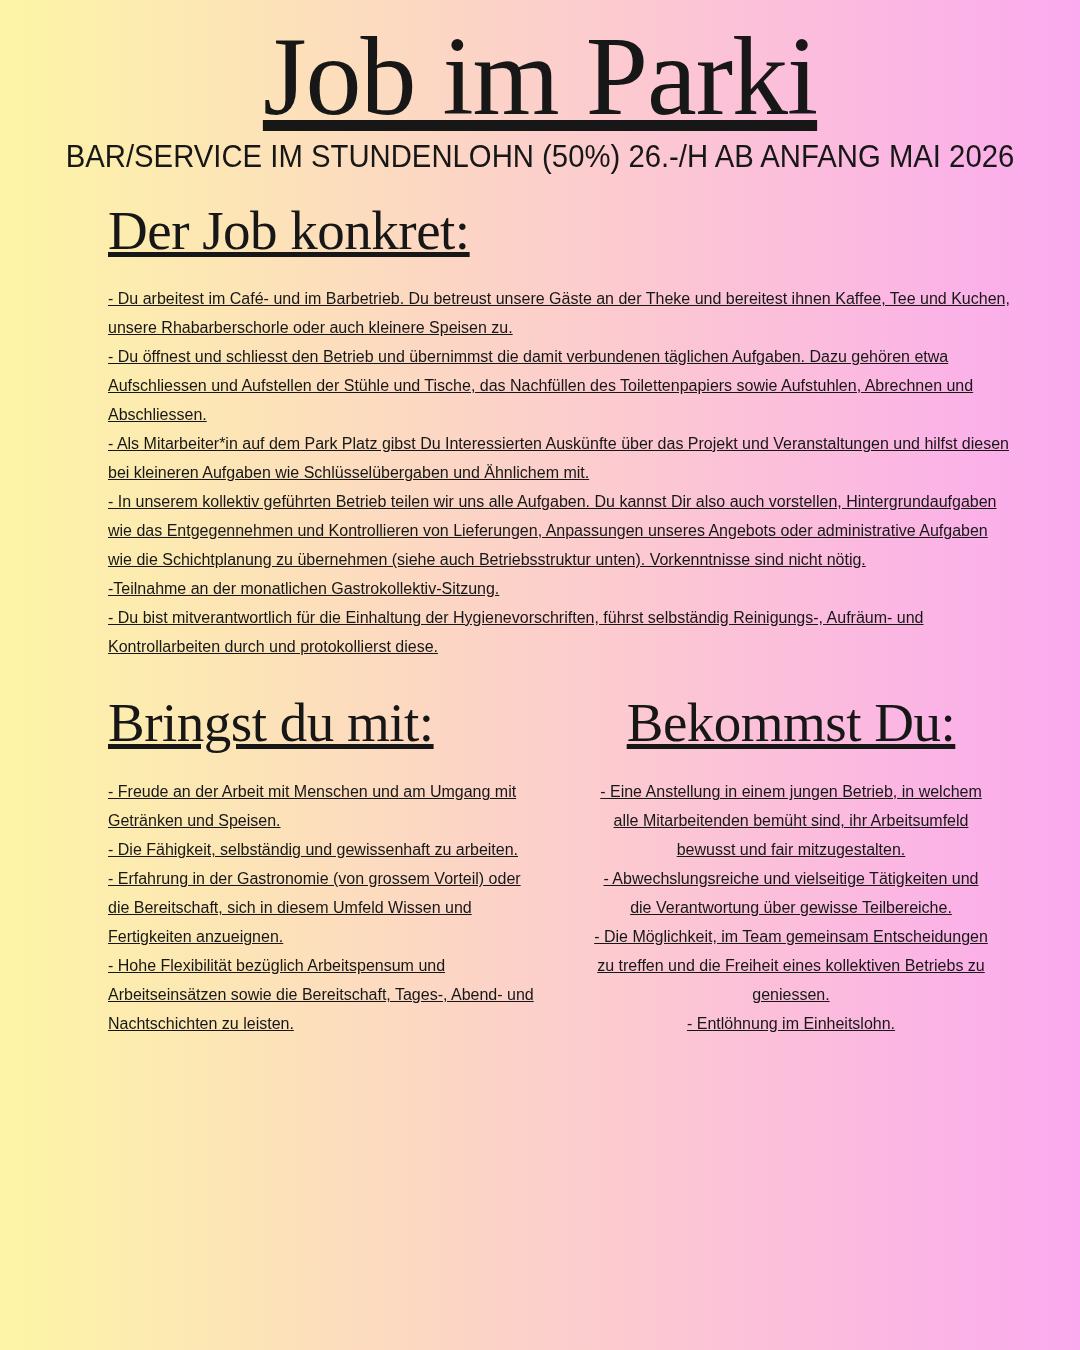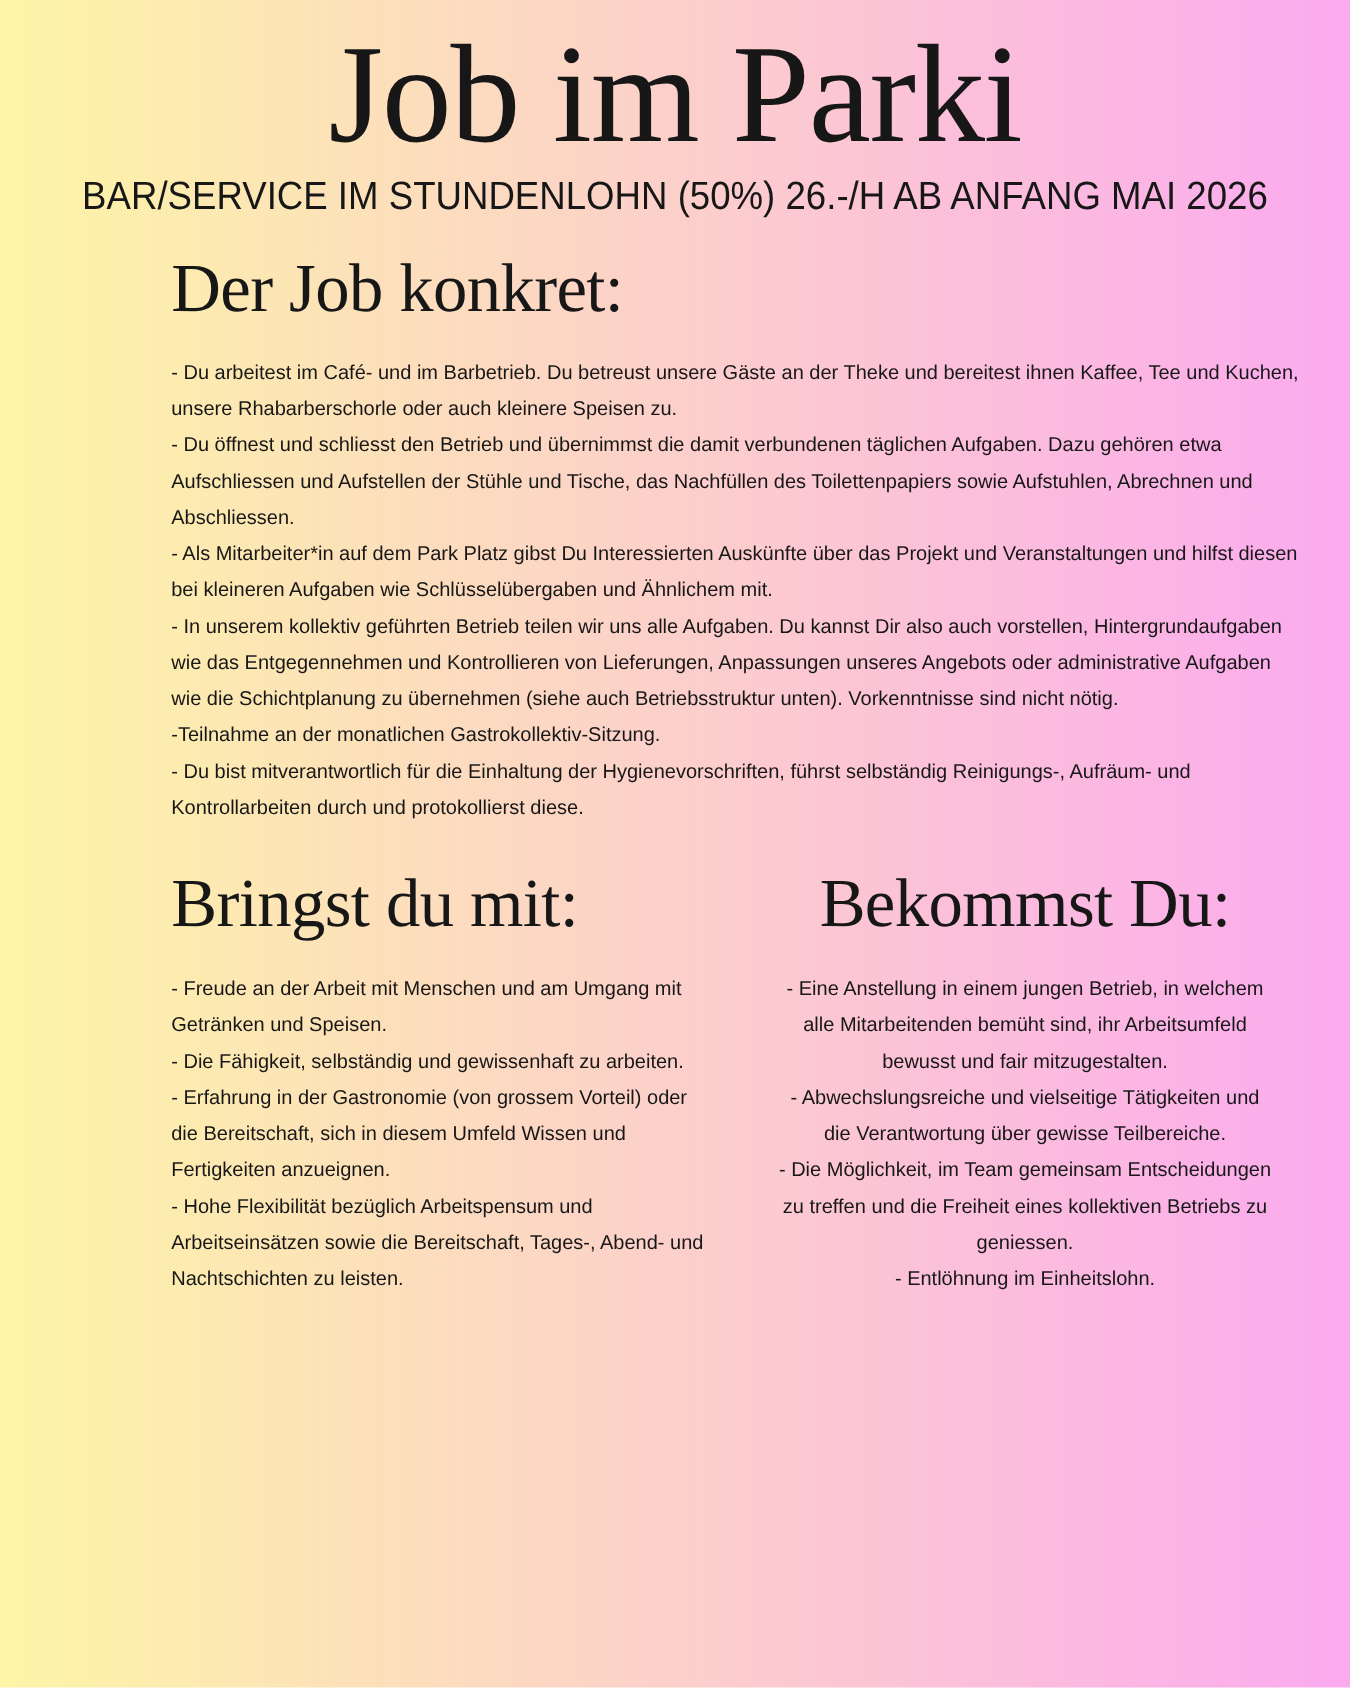--- a/index.html
+++ b/index.html
@@ -2,21 +2,21 @@
 <html><head>
 <meta charset="utf-8">
 <style>
   * { margin: 0; padding: 0; box-sizing: border-box; }
   html, body { width: 1080px; height: 1350px; overflow: hidden; }
   body {
     font-family: "Liberation Sans", sans-serif;
     color: #171717;
     background: linear-gradient(90deg, #fdf5a6 0%, #fbaaef 100%);
   }
-  .poster { width: 1080px; height: 1012px; padding-top: 18px; }
+  .poster { width: 1080px; height: 1012px; padding-top: 18px; text-decoration: underline; }
 
   
   .title {
     font-family: "Liberation Serif", serif;
     font-weight: 400;
     font-size: 112px;
     line-height: 1.05;
     text-align: center;
     letter-spacing: -1px;
     white-space: nowrap;
@@ -26,21 +26,21 @@
     display: inline-block;
     font-size: 31.5px;
     line-height: 1.2;
     white-space: nowrap;
     transform: scaleX(0.93);
     transform-origin: 50% 50%;
     letter-spacing: 0;
   }
 
   
-  .content { padding-left: 108px; padding-right: 60px; margin-left: 29px; }
+  .content { padding-left: 108px; padding-right: 60px; }
   .section-heading {
     font-family: "Liberation Serif", serif;
     font-weight: 400;
     font-size: 55px;
     line-height: 1.1;
     letter-spacing: -0.5px;
     white-space: nowrap;
   }
   .job-heading { margin-top: 26px; }
   .body-text {

